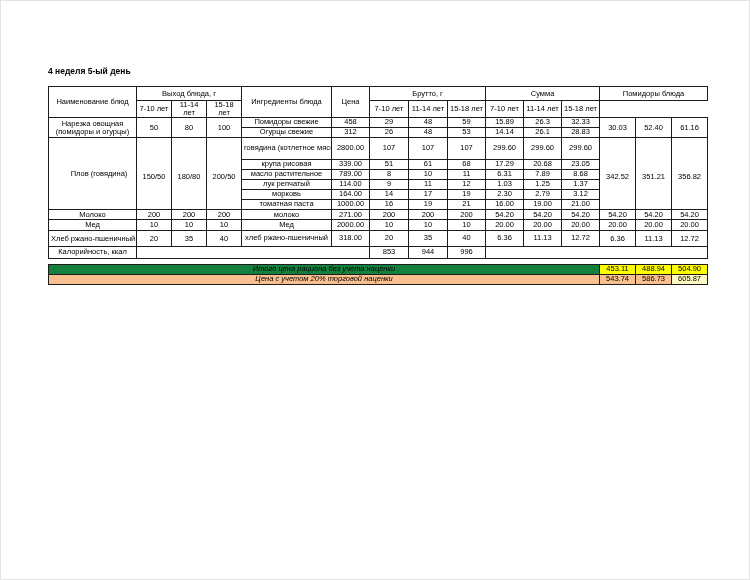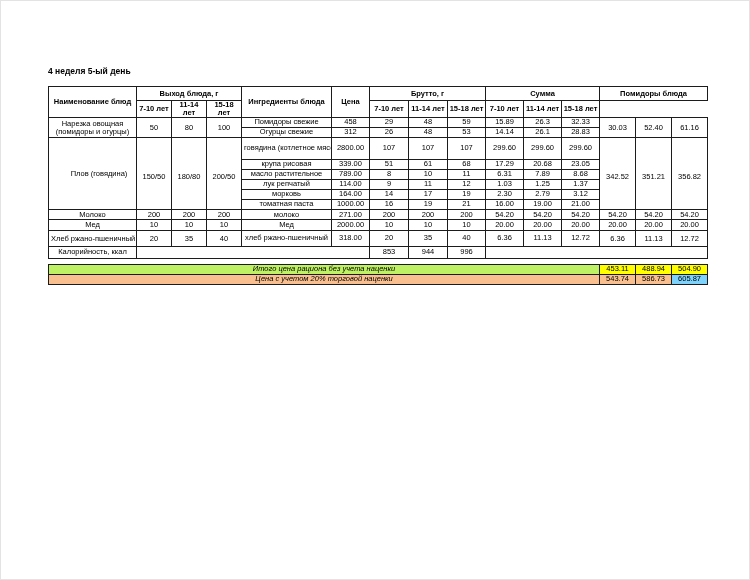--- a/index.html
+++ b/index.html
@@ -19,21 +19,21 @@
     position:absolute; left:47px; top:85px;
     border-collapse:collapse; table-layout:fixed;
   }
   table.menu td, table.menu th {
     border:1px solid #1c1c1c;
     font-size:7.5px; line-height:1.12; padding:0 2px;
     text-align:center; vertical-align:middle;
     overflow:hidden; white-space:nowrap;
     font-weight:normal; color:#000;
   }
-  table.menu th { font-weight:bold; padding:0 1px; white-space:normal; line-height:1.05; }
+  table.menu th { font-weight:normal; padding:0 1px; white-space:normal; line-height:1.05; }
   .left   { text-align:left; }
   .right  { text-align:right; }
   .bold   { font-weight:bold; }
   .bi     { font-weight:bold; font-style:italic; }
   .va-top { vertical-align:top; }
   .va-bot { vertical-align:bottom; }
   .wrap   { white-space:normal; }
   tr.gap td { border:none; background:transparent; }
 </style>
 </head>
@@ -243,26 +243,26 @@
           <td colspan="5"></td>
           <td class="bold">853</td>
           <td class="bold">944</td>
           <td class="bold">996</td>
           <td colspan="6"></td>
         </tr>
         <tr class="gap" style="height: 6px;">
           <td colspan="15" style="border: none;"></td>
         </tr>
         <tr style="height: 10px;">
-          <td class="left bi" colspan="12" style="background: #bef264;">Итого цена рациона без учета наценки</td>
+          <td class="left bi" colspan="12" style="background: #15803d;">Итого цена рациона без учета наценки</td>
           <td class="right bold" style="background: rgb(255, 255, 0);">453.11</td>
           <td class="right bold" style="background: rgb(255, 255, 0);">488.94</td>
           <td class="right bold" style="background: rgb(255, 255, 0);">504.90</td>
         </tr>
         <tr style="height: 10px;">
           <td class="left bi" colspan="12" style="background: rgb(250, 191, 143);">Цена с учетом 20% торговой наценки</td>
           <td class="right bold" style="background: rgb(250, 191, 143);">543.74</td>
           <td class="right bold" style="background: rgb(250, 191, 143); margin-top: 20px;">586.73</td>
-          <td class="right bold" style="background: #7dd3fc;">605.87</td>
+          <td class="right bold" style="background: #fef9c3;">605.87</td>
         </tr>
       </tbody>
   </table>
 </div>
 
 </body></html>

